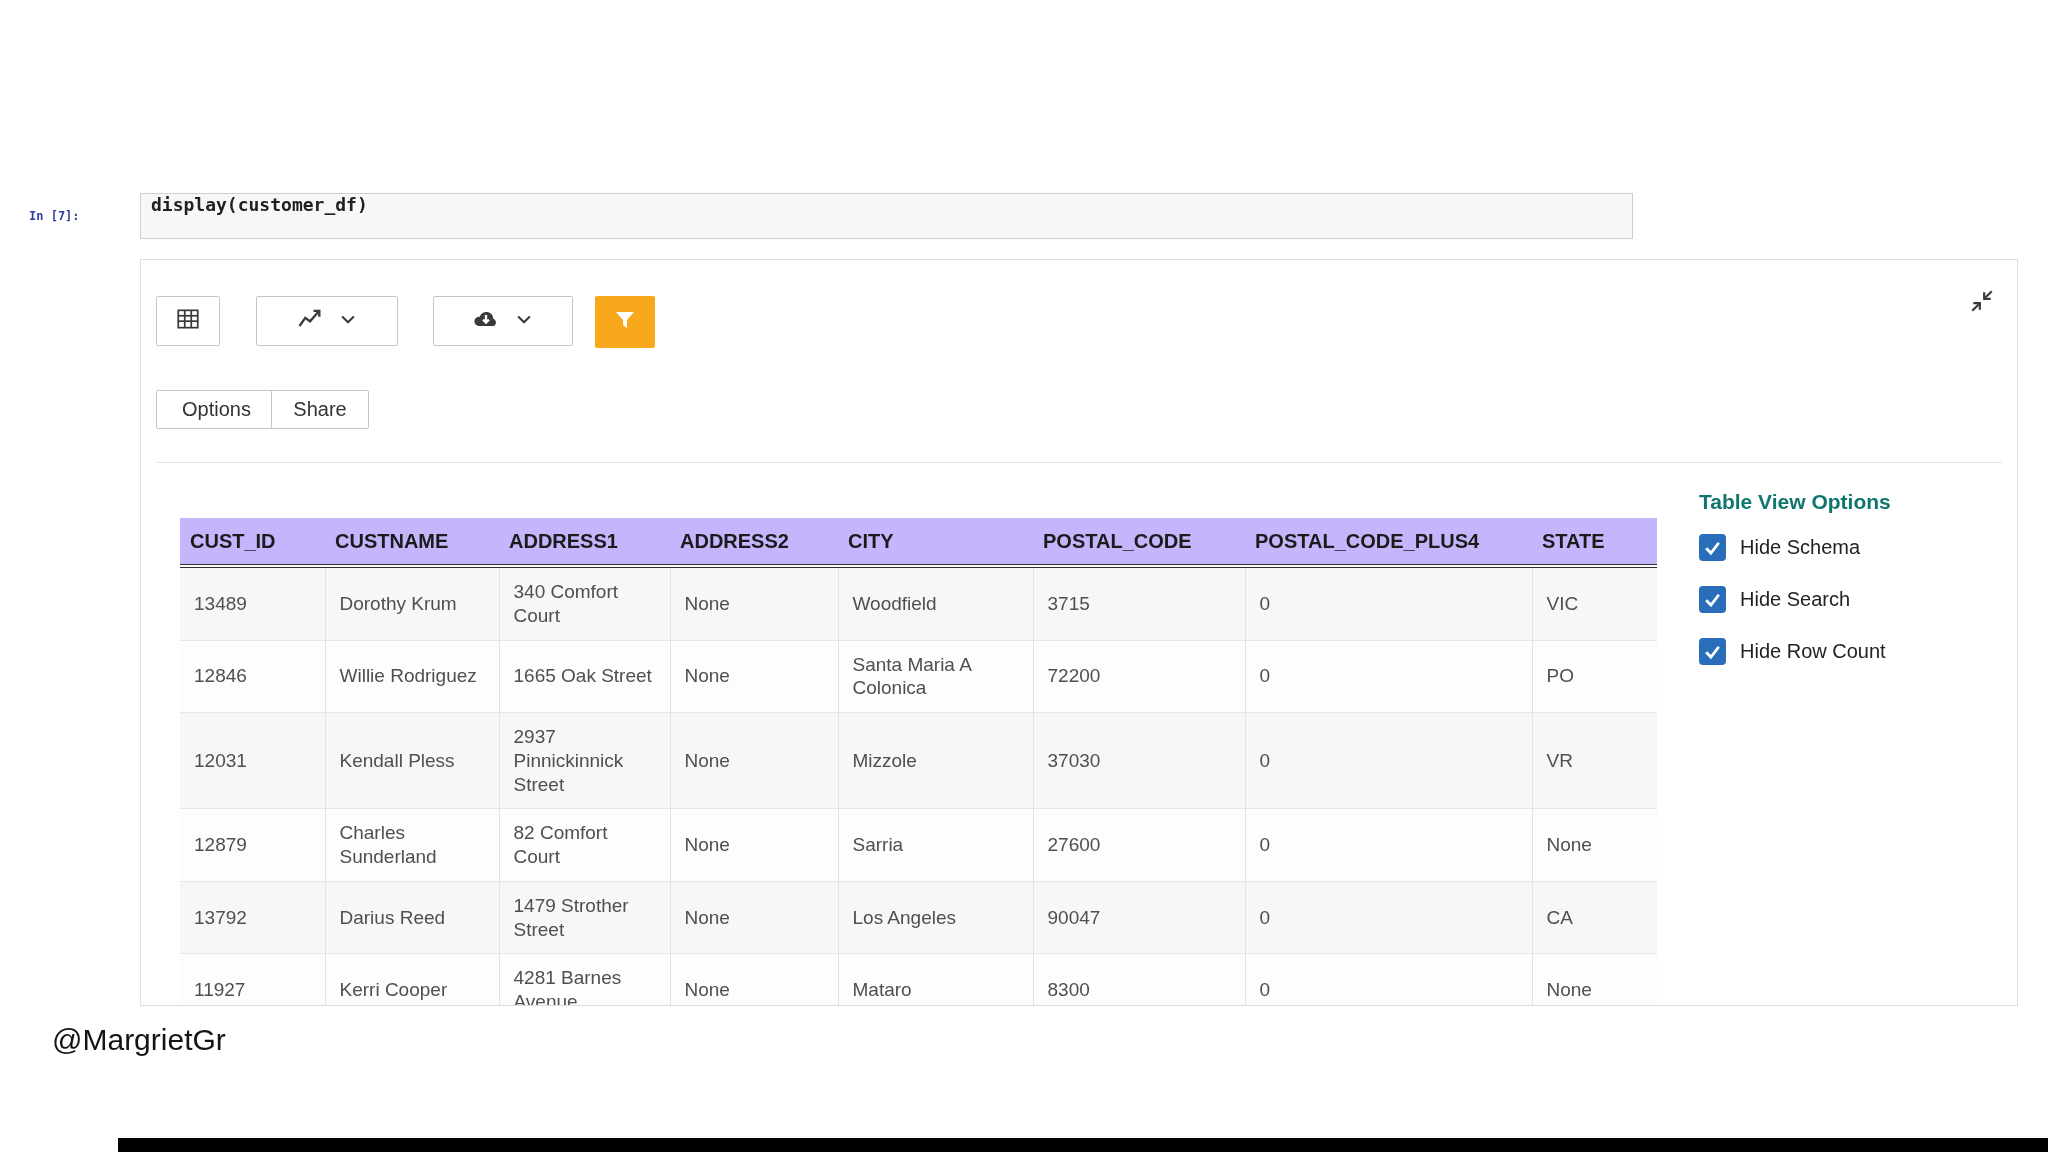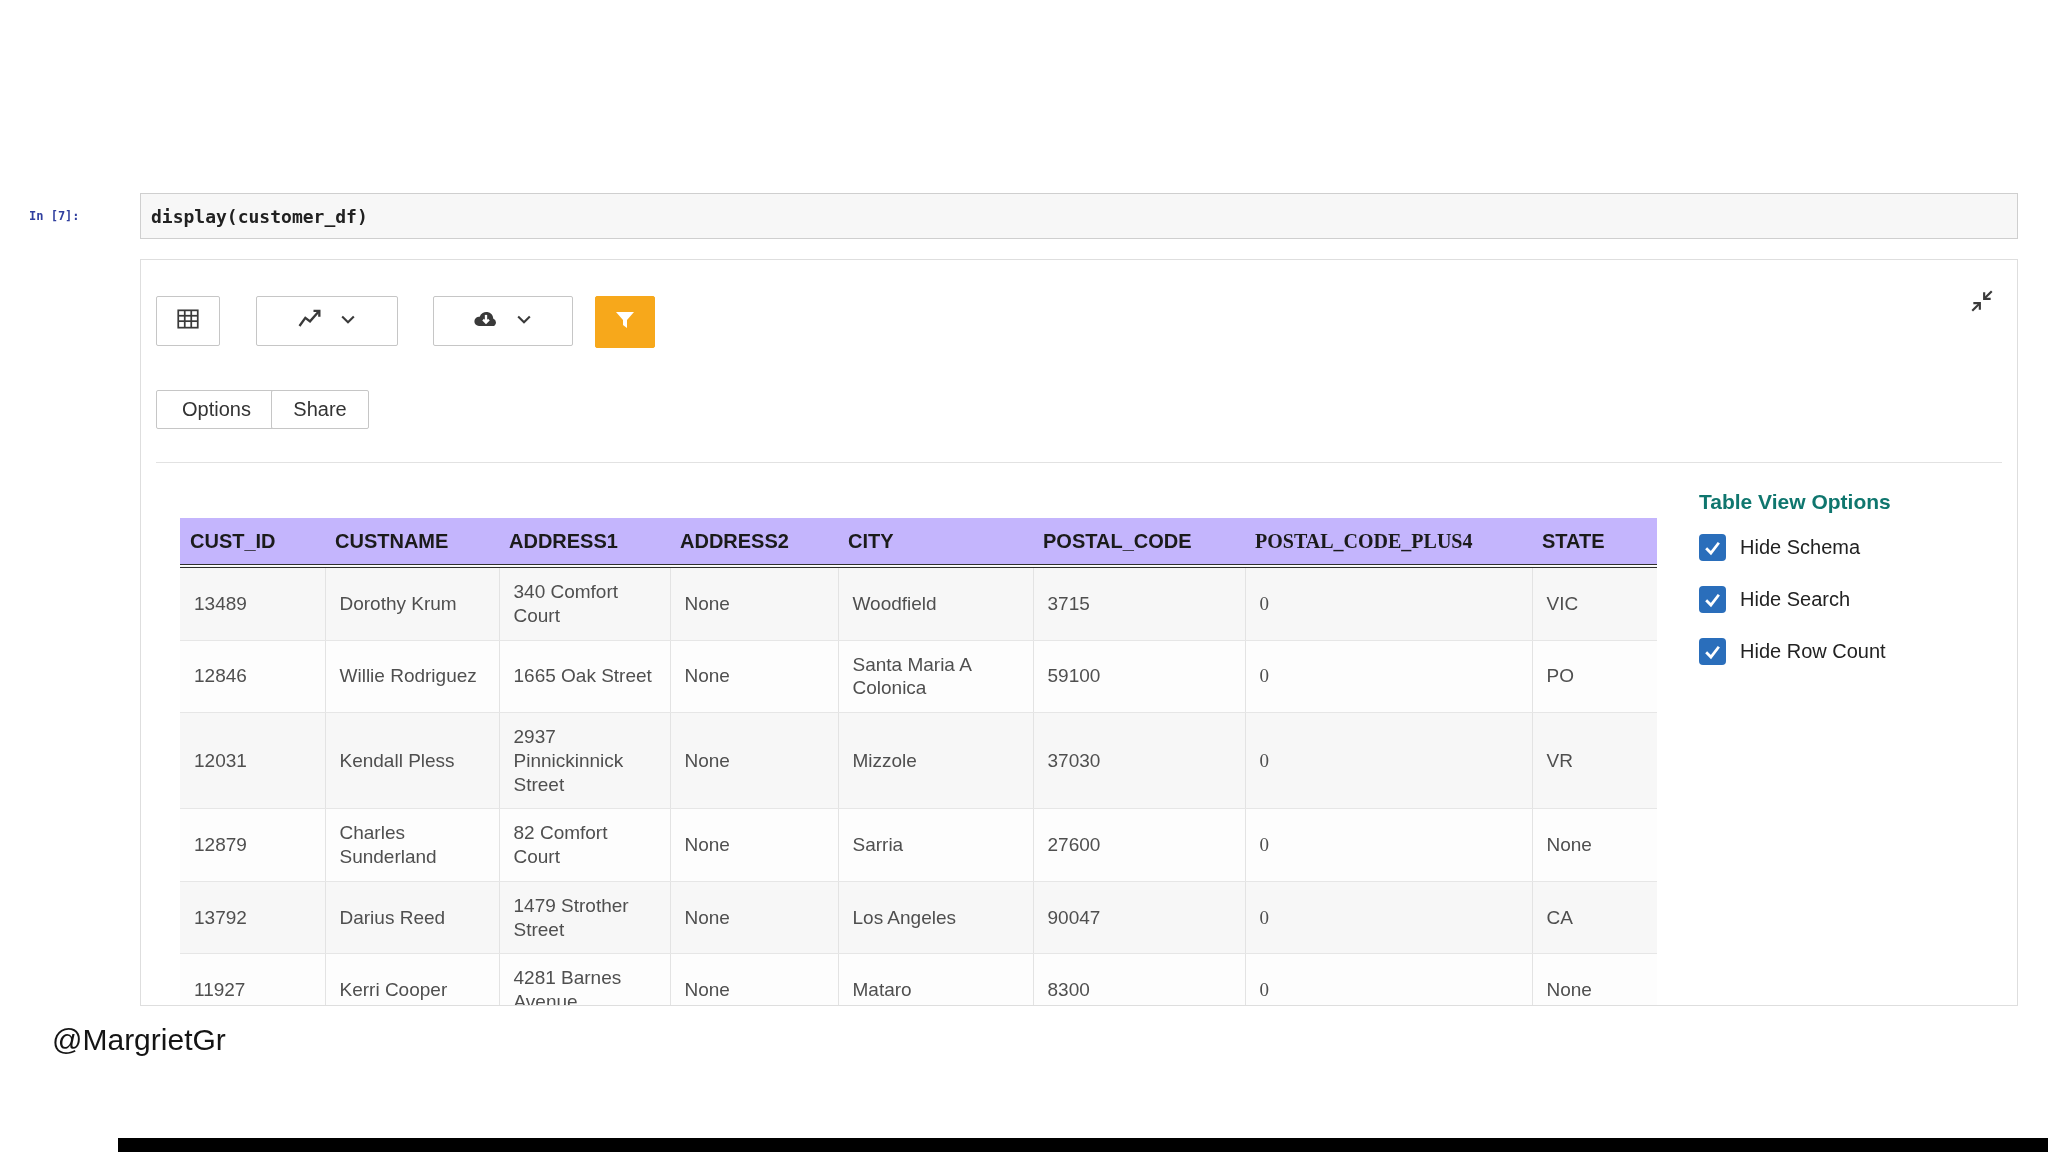--- a/index.html
+++ b/index.html
@@ -16,23 +16,23 @@
     font-size:58px;font-weight:400;color:#141414;
     letter-spacing:0.5px;
   }
   .prompt{
     position:absolute;left:29px;top:202px;
     font-family:"DejaVu Sans Mono", monospace;
     font-size:12px;line-height:28px;font-weight:700;
     color:#303f9f;
   }
   .code-cell{
-    position:absolute;left:140px;top:193px;width:1878px;height:46px;
+    position:absolute;left:140px;top:193px;width:1493px;height:46px;
     background:#f7f7f7;border:1px solid #cfcfcf;box-sizing:border-box;
-    display:flex;align-items:center;
+    display:flex;align-items:flex-start;
   }
   .code-text{
     font-family:"DejaVu Sans Mono", monospace;
     font-size:18px;font-weight:700;color:#212121;
     padding-left:10px;white-space:pre;
   }
   .output-panel{
     position:absolute;left:140px;top:259px;width:1878px;height:747px;
     background:#ffffff;border:1px solid #dedede;box-sizing:border-box;
     overflow:hidden;
@@ -88,21 +88,21 @@
   }
   .data-table td + td{border-left:1px solid #e3e3e3;}
   .data-table tbody tr:nth-child(odd){background:#f7f7f7;}
   .data-table tbody tr:nth-child(even){background:#fdfdfd;}
   .data-table th:nth-child(1),.data-table td:nth-child(1){width:145px;}
   .data-table th:nth-child(2),.data-table td:nth-child(2){width:174px;}
   .data-table th:nth-child(3),.data-table td:nth-child(3){width:171px;}
   .data-table th:nth-child(4),.data-table td:nth-child(4){width:168px;}
   .data-table th:nth-child(5),.data-table td:nth-child(5){width:195px;}
   .data-table th:nth-child(6),.data-table td:nth-child(6){width:212px;}
-  .data-table th:nth-child(7),.data-table td:nth-child(7){width:287px;font-family:Liberation Serif, serif;}
+  .data-table th:nth-child(7),.data-table td:nth-child(7){width:287px;}
   .data-table th:nth-child(8),.data-table td:nth-child(8){width:125px;}
   .view-options{
     position:absolute;left:1558px;top:230px;width:300px;
   }
   .vo-title{
     font-size:21px;font-weight:700;color:#0f766e;margin-bottom:20px;
   }
   .vo-item{
     display:flex;align-items:center;gap:14px;margin-bottom:25px;cursor:pointer;margin-top:18px;
   }
@@ -222,21 +222,21 @@
               <td>3715</td>
               <td>0</td>
               <td>VIC</td>
             </tr>
             <tr>
               <td>12846</td>
               <td>Willie Rodriguez</td>
               <td>1665 Oak Street</td>
               <td>None</td>
               <td>Santa Maria A Colonica</td>
-              <td>59100</td>
+              <td>72200</td>
               <td>0</td>
               <td>PO</td>
             </tr>
             <tr>
               <td>12031</td>
               <td>Kendall Pless</td>
               <td>2937 Pinnickinnick Street</td>
               <td>None</td>
               <td>Mizzole</td>
               <td>37030</td>

